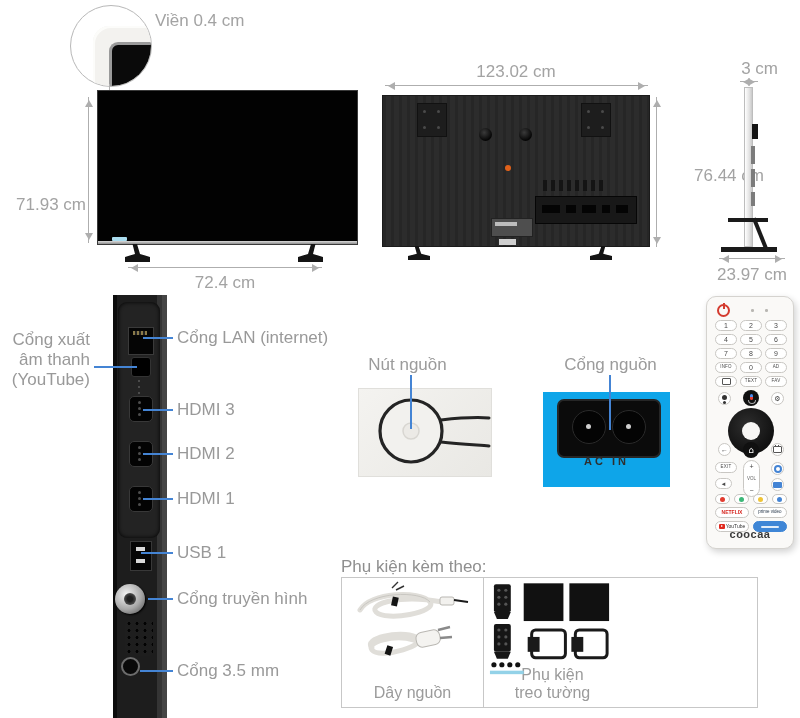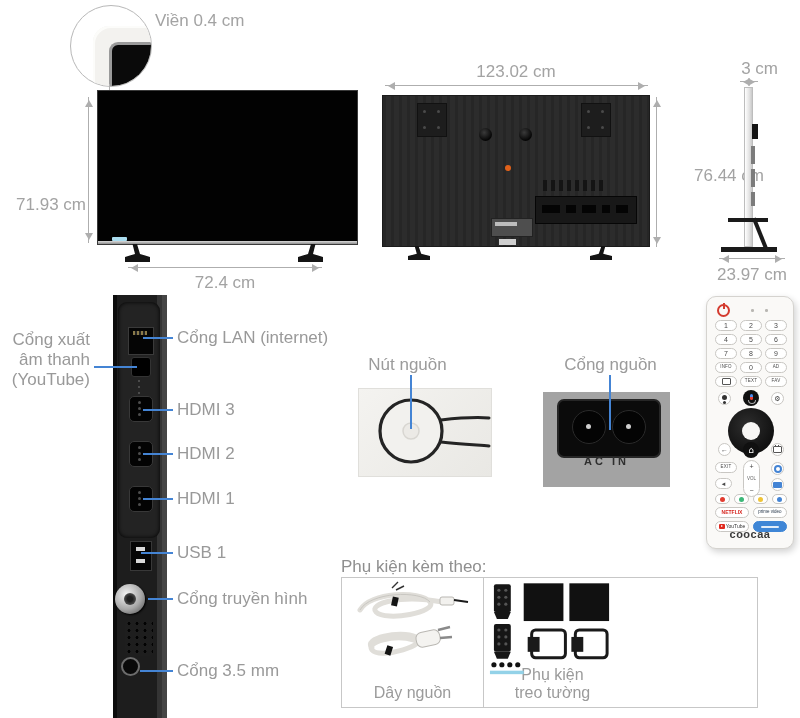--- a/index.html
+++ b/index.html
@@ -60,21 +60,21 @@
   .port-usb i{position:absolute;left:5px;width:9px;height:4px;background:#d8d8d8;}
   .port-coax{position:absolute;left:2px;top:289px;width:30px;height:30px;border-radius:50%;
     background:radial-gradient(circle at 38% 35%,#f4f4f4,#a8a8a8 55%,#5c5c5c 90%);box-shadow:1px 1px 2px #000;}
   .port-coax i{position:absolute;left:9px;top:9px;width:12px;height:12px;border-radius:50%;background:radial-gradient(circle,#202020 30%,#6e6e6e);}
   .speaker-grid{position:absolute;left:12px;top:325px;width:28px;height:36px;background-color:#1e1e1e;
     background-image:radial-gradient(circle,#020202 1.4px,transparent 1.6px);background-size:8px 7px;border-radius:3px;}
   .port-jack{position:absolute;left:8px;top:362px;width:15px;height:15px;border:2px solid #6c6c6c;border-radius:50%;background:#090909;}
   .port-label{position:absolute;font-size:17px;color:#999;white-space:nowrap;}
   
   .pb-box{position:absolute;left:358px;top:388px;width:132px;height:87px;background:linear-gradient(135deg,#f4f3f0,#e9e8e4);border:1px solid #e0dfdb;}
-  .pp-box{position:absolute;left:543px;top:392px;width:127px;height:95px;background:#a3a3a3;}
+  .pp-box{position:absolute;left:543px;top:392px;width:127px;height:95px;background:#0ea5e9;}
   .pp-recess{position:absolute;left:14px;top:7px;width:100px;height:55px;background:#0b0b0b;border:2px solid #262626;border-radius:7px;}
   .pp-hole{position:absolute;top:9px;width:32px;height:32px;border-radius:50%;background:#040404;border:1px solid #2a2a2a;}
   .pp-pin{position:absolute;left:13px;top:13px;width:5px;height:5px;border-radius:50%;background:#cfcfcf;}
   .pp-text{position:absolute;left:0;top:63px;width:100%;text-align:center;font-size:11px;font-weight:bold;letter-spacing:3px;color:#2f2f2f;}
   
   .remote{position:absolute;left:706px;top:296px;width:88px;height:253px;background:#faf9f7;border:1px solid #d5d3cf;border-radius:10px;box-shadow:2px 3px 7px rgba(0,0,0,.18);box-sizing:border-box;}
   .rpill{position:absolute;width:22px;height:11px;border-radius:6px;background:#fff;border:1px solid #c9c7c3;box-sizing:border-box;
     display:flex;align-items:center;justify-content:center;font-size:7px;color:#4a4a4a;line-height:1;}
   .rsmall{font-size:4.5px;letter-spacing:.2px;}
   .rcircle{position:absolute;width:13px;height:13px;border-radius:50%;background:#fff;border:1px solid #c9c7c3;box-sizing:border-box;

